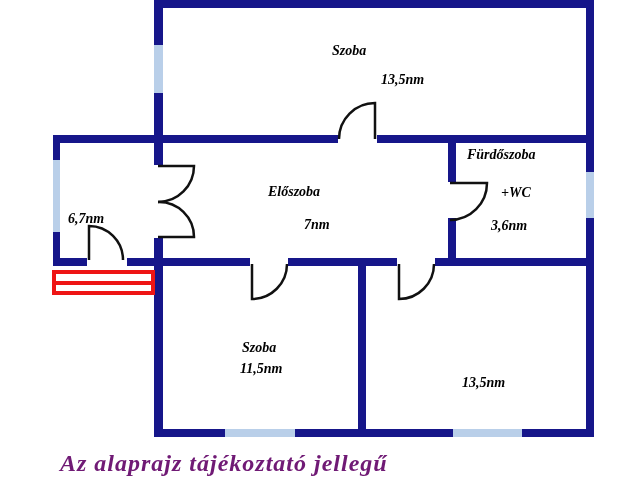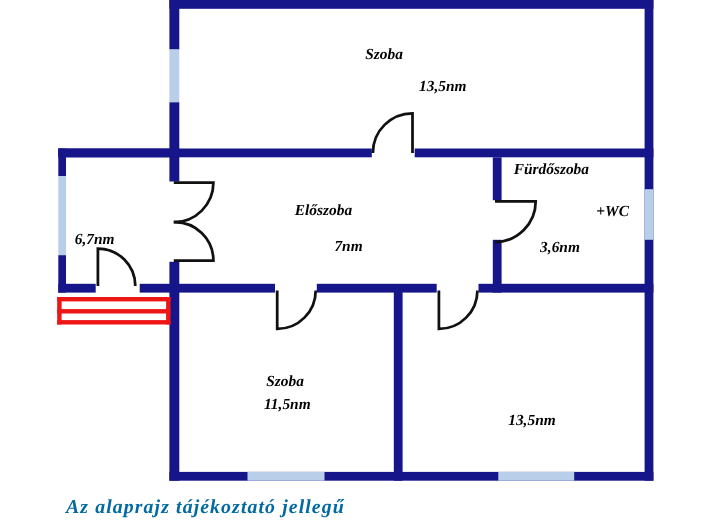--- a/index.html
+++ b/index.html
@@ -8,22 +8,22 @@
     font-family:"Liberation Serif","DejaVu Serif",serif;
   }
   .wall{position:absolute;background:#16168a;}
   .window{position:absolute;background:#b9cfe9;}
   .stair{position:absolute;background:#ee1515;}
   .label{
     position:absolute;color:#000000;font-weight:bold;font-style:italic;
     font-size:14px;line-height:1;white-space:nowrap;
   }
   .footer-label{
-    position:absolute;color:#0369a1;font-weight:bold;font-style:italic;
-    font-size:18px;line-height:1;white-space:nowrap;letter-spacing:1px;text-align:center;
+    position:absolute;color:#701a75;font-weight:bold;font-style:italic;
+    font-size:24px;line-height:1;white-space:nowrap;letter-spacing:1px;text-align:center;
   }
   svg{position:absolute;left:0;top:0;}
   svg path{stroke:#111111;stroke-width:2.5;fill:none;}
 </style>
 </head>
 <body>
 
 <div id="stage">
 
   <div class="wall" style="left:154px;top:0;width:440px;height:8px;"></div>
@@ -74,21 +74,21 @@
 
   <div class="label" style="left:332px;top:44px;">Szoba</div>
   <div class="label" style="left:381px;top:73px;">13,5nm</div>
 
   <div class="label" style="left:68px;top:212px;">6,7nm</div>
 
   <div class="label" style="left:268px;top:185px;">Előszoba</div>
   <div class="label" style="left:304px;top:218px;">7nm</div>
 
   <div class="label" style="left:467px;top:148px;text-align:right;">Fürdőszoba</div>
-  <div class="label" style="left:501px;top:186px;margin-left:41px;">+WC</div>
+  <div class="label" style="left:501px;top:186px;">+WC</div>
   <div class="label" style="left:491px;top:219px;">3,6nm</div>
 
   <div class="label" style="left:242px;top:341px;">Szoba</div>
   <div class="label" style="left:240px;top:362px;">11,5nm</div>
 
   <div class="label" style="left:462px;top:376px;">13,5nm</div>
 
   <div class="footer-label" style="left:60px;top:451px;">Az alaprajz tájékoztató jellegű</div>
 
 </div>

